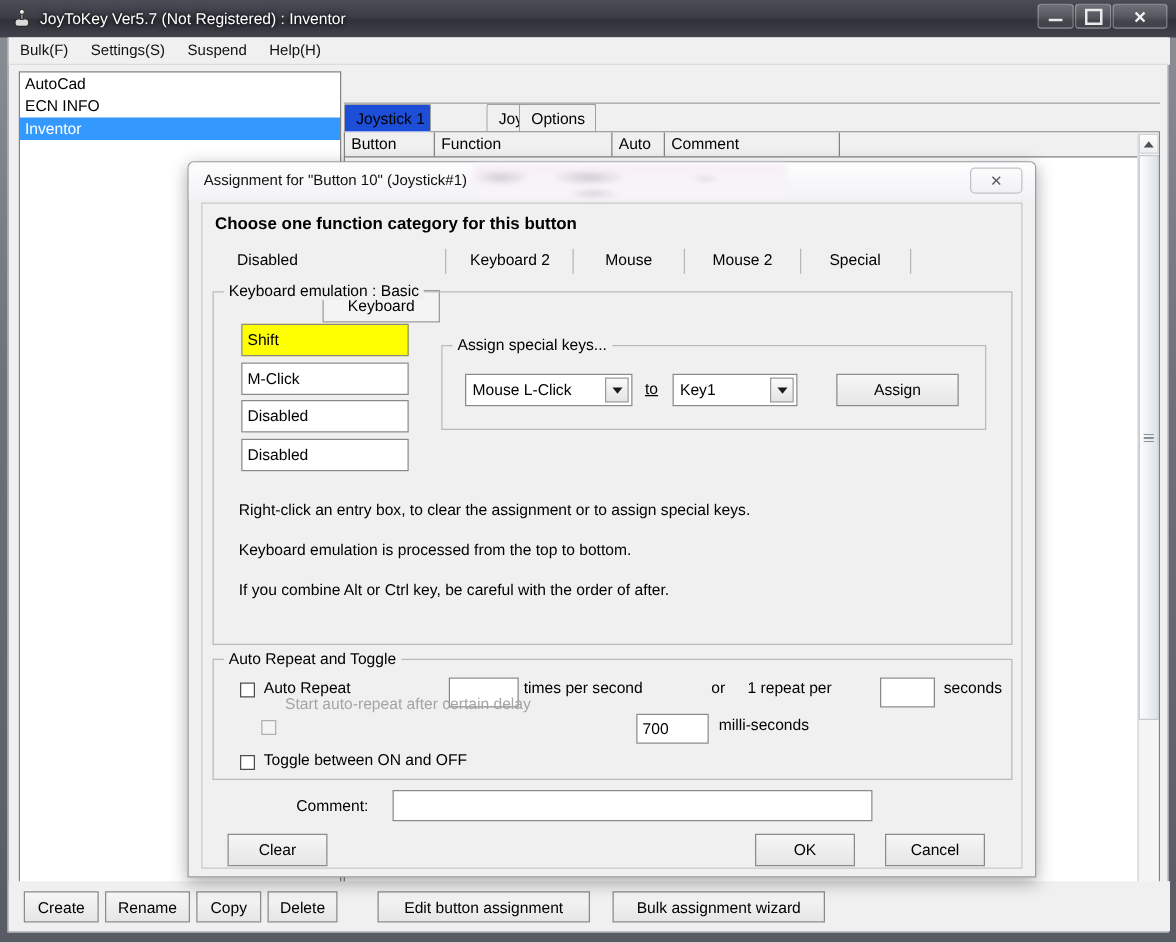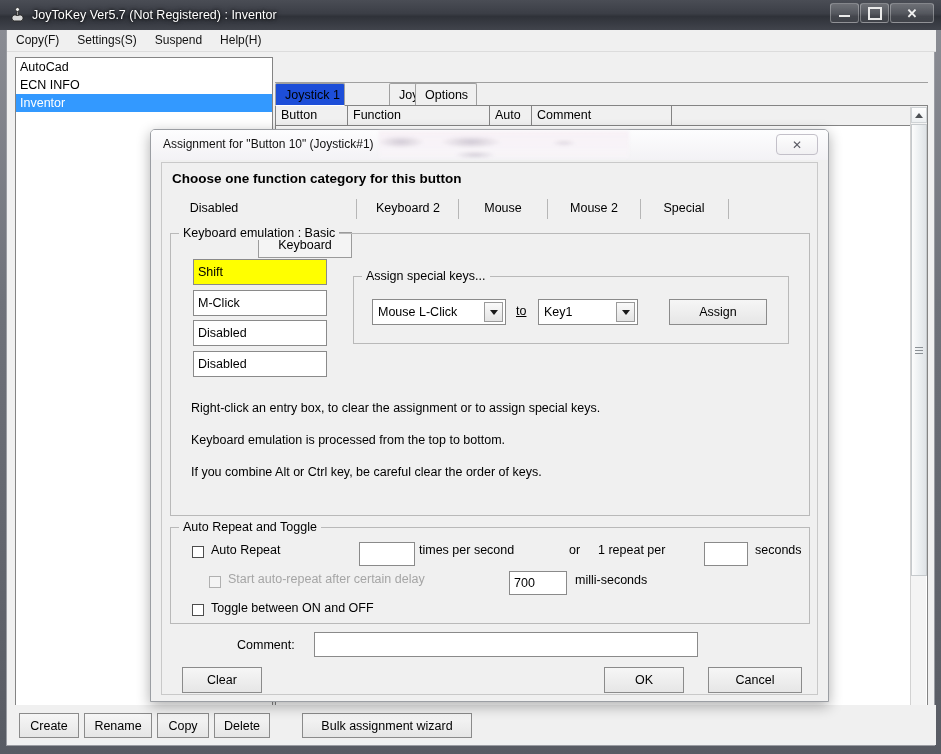--- a/index.html
+++ b/index.html
@@ -242,21 +242,21 @@
           </div>
         <div class="wbtn close">
             <span class="cl">✕</span>
           </div>
       </div>
     </div>
 
     <div class="win-client">
 
       <div class="menubar">
-        <div class="menu-item">Copy(F)</div>
+        <div class="menu-item">Bulk(F)</div>
         <div class="menu-item">Settings(S)</div>
         <div class="menu-item">Suspend</div>
         <div class="menu-item">Help(H)</div>
       </div>
 
       <div class="profile-list">
         <div class="profile-row">AutoCad</div>
         <div class="profile-row">ECN INFO</div>
         <div class="profile-row sel">Inventor</div>
       </div>
@@ -297,20 +297,21 @@
       </div>
 
       <div class="bottombar">
         <div class="bb-group" style="left:12px;top:8px;">
           <div class="btn" style="width:60px;height:25px;">Create</div>
           <div class="btn" style="width:68px;height:25px;">Rename</div>
           <div class="btn" style="width:52px;height:25px;">Copy</div>
           <div class="btn" style="width:56px;height:25px;">Delete</div>
         </div>
         <div class="bb-group" style="left:295px;top:8px;gap:18px;">
+          <div class="btn" style="width:170px;height:25px;">Edit button assignment</div>
           <div class="btn" style="width:170px;height:25px;">Bulk assignment wizard</div>
         </div>
       </div>
     </div>
   </div>
 
   <div class="dialog">
     <div class="dlg-title">
       <div class="dlg-blur"></div>
       <div class="dlg-title-text">Assignment for "Button 10" (Joystick#1)</div>
@@ -355,45 +356,45 @@
           <div class="combo" style="left:184px;top:22px;width:100px;">Key1
             <span class="combo-arrow">
                 <i></i>
               </span>
           </div>
           <div class="btn" style="position:absolute;left:315px;top:22px;width:98px;height:26px;">Assign</div>
         </div>
 
         <div class="hint" style="left:20px;top:167px;">Right-click an entry box, to clear the assignment or to assign special keys.</div>
         <div class="hint" style="left:20px;top:199px;">Keyboard emulation is processed from the top to bottom.</div>
-        <div class="hint" style="left:20px;top:231px;">If you combine Alt or Ctrl key, be careful clear the order of keys.</div>
+        <div class="hint" style="left:20px;top:231px;">If you combine Alt or Ctrl key, be careful with the order of after.</div>
       </div>
 
       <div class="group" style="left:8px;top:364px;width:640px;height:97px;">
         <span class="group-lbl">Auto Repeat and Toggle</span>
 
         <span class="chk" style="left:21px;top:18px;"></span>
         <span class="lbl" style="left:40px;top:15px;text-align:center;">Auto Repeat</span>
         <span class="tinput" style="left:188px;top:14px;width:56px;height:24px;"></span>
         <span class="lbl" style="left:248px;top:15px;text-align:center;">times per second</span>
         <span class="lbl" style="left:398px;top:15px;">or</span>
         <span class="lbl" style="left:427px;top:15px;">1 repeat per</span>
         <span class="tinput" style="left:533px;top:14px;width:44px;height:24px;"></span>
         <span class="lbl" style="left:584px;top:15px;">seconds</span>
 
         <span class="chk dis" style="left:38px;top:48px;"></span>
-        <span class="lbl dis" style="left:57px;top:44px;">Start auto-repeat after certain delay</span>
+        <span class="lbl dis" style="left:57px;top:28px;">Start auto-repeat after certain delay</span>
         <span class="tinput" style="left:338px;top:43px;width:58px;height:24px;">700</span>
         <span class="lbl" style="left:404px;top:45px;">milli-seconds</span>
 
         <span class="chk" style="left:21px;top:76px;"></span>
         <span class="lbl" style="left:40px;top:73px;">Toggle between ON and OFF</span>
       </div>
 
       <span class="lbl" style="left:75px;top:475px;">Comment:</span>
       <span class="tinput" style="left:152px;top:469px;width:384px;height:25px;"></span>
 
       <div class="btn" style="position:absolute;left:20px;top:504px;width:80px;height:26px;">Clear</div>
       <div class="btn" style="position:absolute;left:442px;top:504px;width:80px;height:26px;">OK</div>
-      <div class="btn" style="position:absolute;left:546px;top:504px;width:94px;height:26px;">Cancel</div>
+      <div class="btn" style="position:absolute;left:546px;top:504px;width:80px;height:26px;">Cancel</div>
     </div>
   </div>
 </div>
 
 </body></html>

